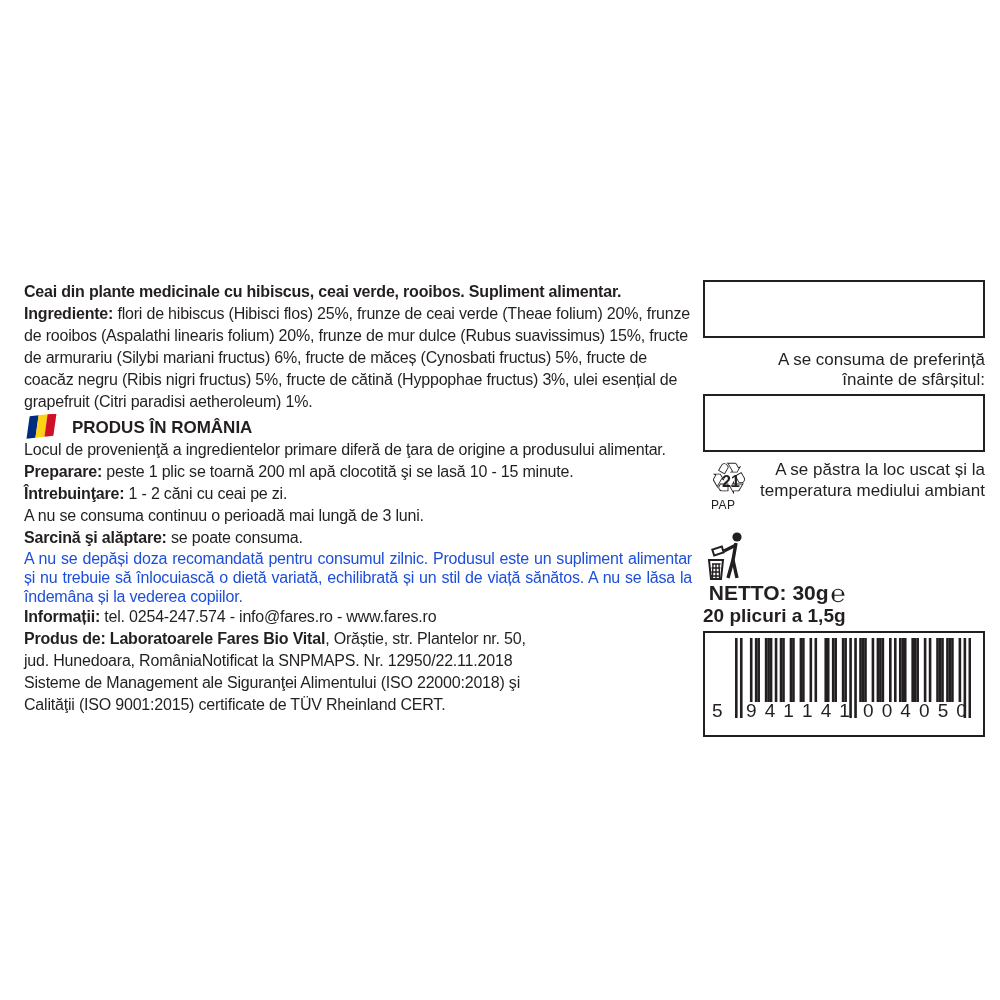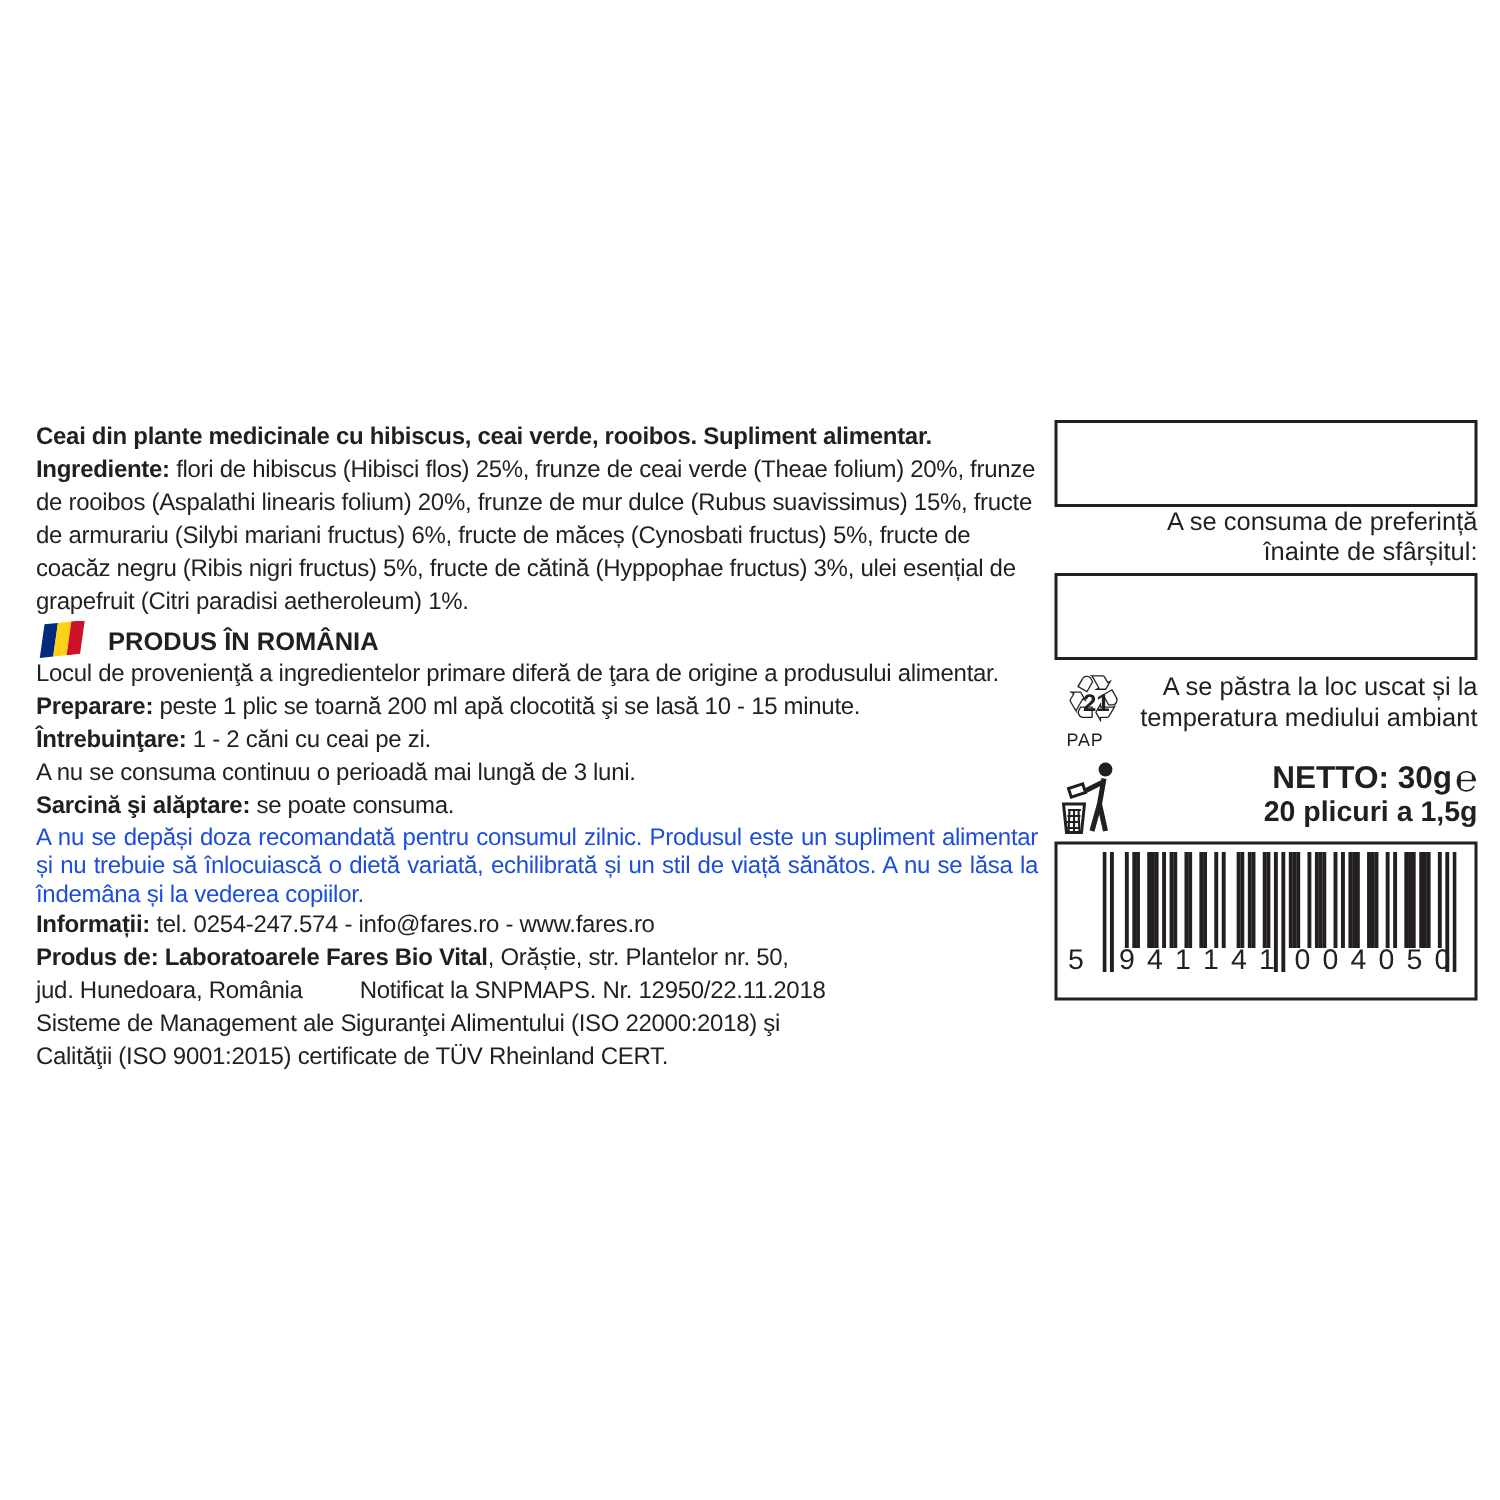--- a/index.html
+++ b/index.html
@@ -10,39 +10,39 @@
   .left-col{position:absolute;left:24px;top:281px;width:668px;
             font-size:16px;line-height:22px;letter-spacing:-0.2px;}
   .left-col div{margin:0;}
   .b{font-weight:bold;}
   .title-line{font-weight:bold;}
   .origin-row{display:flex;align-items:flex-end;gap:12px;margin-top:3px;height:26px;}
   .origin-heading{font-weight:bold;font-size:17px;letter-spacing:0;}
   .flag{width:36px;height:25px;flex:0 0 auto;}
   .warning-par{color:#1d4ed8;text-align:justify;line-height:19px;margin-top:5px;}
   .info-line{margin-top:9px;}
-  .gap-left{margin-left:38px;}
+  .gap-left{}
 
   
   .right-col{position:absolute;left:703px;top:280px;width:282px;
              font-size:17px;line-height:20px;}
   .lot-line{text-align:right;margin-bottom:3px;}
   .wbox{border:2px solid #231f20;background:#fff;box-sizing:border-box;width:100%;}
   .box-lot{height:58px;}
-  .best-before{text-align:right;margin-top:0;}
+  .best-before{text-align:right;margin-top:12px;}
   .box-bb{height:58px;margin-top:4px;}
 
   .storage-row{display:flex;align-items:flex-start;margin-top:7px;}
   .pap-wrap{position:relative;width:52px;height:52px;flex:0 0 auto;}
   .recycle-glyph{font-size:44px;line-height:40px;display:block;text-align:center;}
   .pap-code{position:absolute;top:13px;left:19px;font-size:16px;font-weight:bold;letter-spacing:0;}
   .pap-mat{position:absolute;top:36px;left:8px;font-size:12px;letter-spacing:0.5px;}
   .storage-text{flex:1;text-align:right;line-height:21px;}
 
-  .netto-row{display:flex;align-items:flex-start;margin-top:8px;}
+  .netto-row{display:flex;align-items:flex-start;margin-top:20px;flex-direction:column;}
   .tidyman{width:42px;height:50px;flex:0 0 auto;margin-left:2px;}
   .netto-text{flex:1;text-align:right;}
   .netto-main{font-weight:bold;font-size:21px;line-height:24px;}
   .e-sign{font-size:25px;font-weight:normal;vertical-align:-2px;margin-left:2px;}
   .netto-sub{font-weight:bold;font-size:19px;line-height:22px;}
 
   .barcode-box{position:relative;height:106px;margin-top:4px;}
   .barcode-svg{position:absolute;left:30px;right:8px;top:5px;height:84px;width:calc(100% - 42px);}
   .bc-digit{position:absolute;top:68px;font-size:19px;letter-spacing:0;}
   .bc-first{left:7px;}

